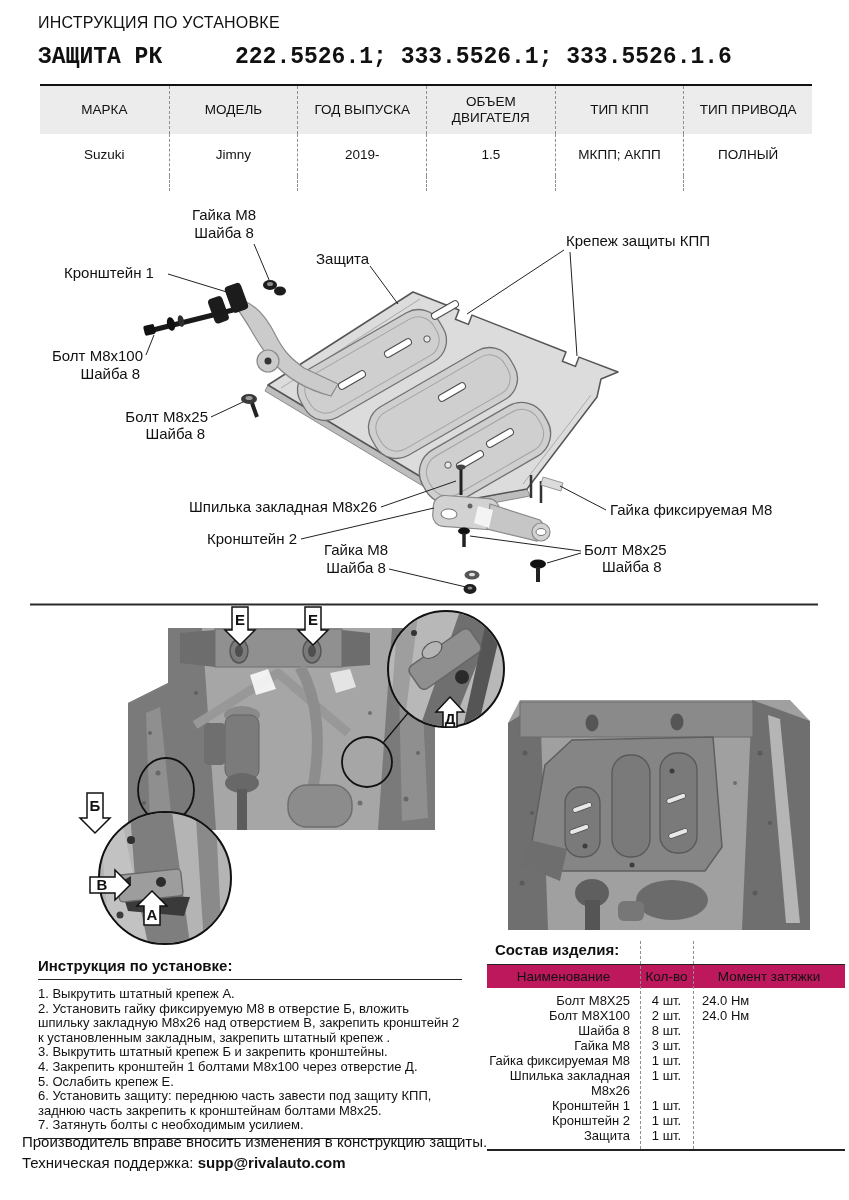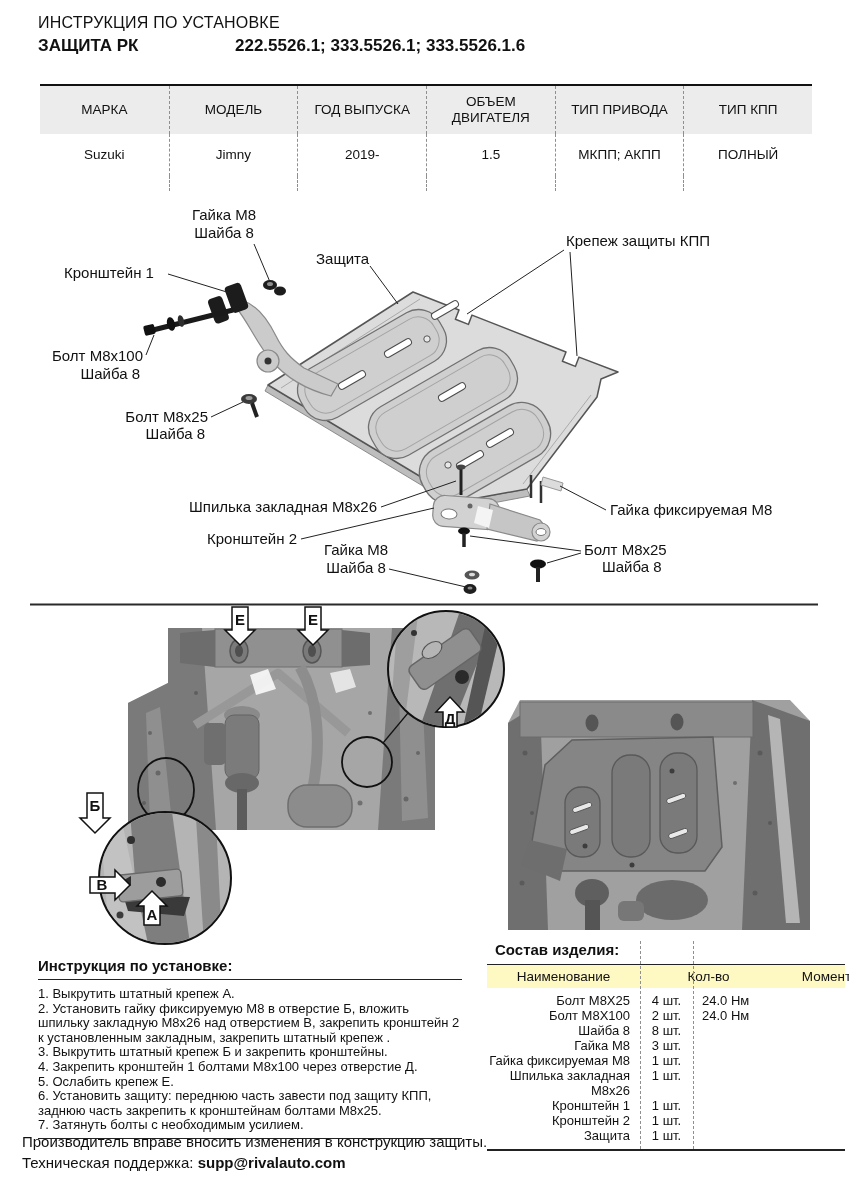--- a/index.html
+++ b/index.html
@@ -6,21 +6,21 @@
   html,body { background:#fff; }
   body {
     position:relative; width:849px; height:1200px;
     font-family:"Liberation Sans", sans-serif; color:#111; overflow:hidden;
   }
   .abs { position:absolute; }
 
   
   .hdr { top:14px; left:38px; }
   .hdr-l1 { font-size:16px; letter-spacing:.2px; }
-  .hdr-l2 { font-size:17px; font-weight:bold; margin-top:4px; }
+  .hdr-l2 { font-size:23px; font-weight:bold; margin-top:12px;font-family:Liberation Mono, monospace; }
   .hdr-l2 .t2a { display:inline-block; width:197px; }
 
   
   .spec { top:84px; left:40px; width:772px; border-top:2.5px solid #111; }
   .spec-row { display:grid; grid-template-columns:repeat(6,1fr); }
   .spec-cell {
     display:flex; align-items:center; justify-content:center; text-align:center;
     font-size:13.5px; line-height:16px; padding:2px 6px;
     border-left:1.5px dashed #8f8f8f;
   }
@@ -41,21 +41,21 @@
   .steps { margin-top:7px; padding-bottom:5px; border-bottom:1.5px solid #222; }
   .step { font-size:13px; line-height:14.6px; }
 
   .parts { top:941px; left:487px; width:358px; }
   .parts-inner { position:relative; border-bottom:2.5px solid #222; }
   .parts h3 { font-size:15px; font-weight:bold; padding:0 0 6px 8px; }
   .dash-v { position:absolute; top:0; bottom:0; width:0; border-left:1.5px dashed #8f8f8f; }
   .dash-v.v1 { left:153px; } .dash-v.v2 { left:206px; }
   .parts-grid { display:grid; grid-template-columns:153px 53px 152px; }
   .pcell { font-size:13px; line-height:15px; }
-  .parts-head { border-top:1.6px solid #222; background:#fef9c3;gap:42px; }
+  .parts-head { border-top:1.6px solid #222; background:#be185d; }
   .parts-head .pcell { font-size:13.5px; padding:4px 0; text-align:center; }
   .parts-body { padding:5px 0 6px 0; }
   .pcell.name { text-align:right; padding-right:10px; }
   .pcell.qty { text-align:center; }
   .pcell.tq { text-align:left; padding-left:9px; }
 
   .footer { top:1131px; left:22px; font-size:15px; line-height:21px; }
   .footer b { font-weight:bold; }
 </style>
 </head>
@@ -67,22 +67,22 @@
     <span class="t2a">ЗАЩИТА РК</span><span>222.5526.1; 333.5526.1; 333.5526.1.6</span>
   </div>
 </div>
 
 <div class="abs spec">
   <div class="spec-row spec-head">
     <div class="spec-cell">МАРКА</div>
     <div class="spec-cell">МОДЕЛЬ</div>
     <div class="spec-cell">ГОД ВЫПУСКА</div>
     <div class="spec-cell">ОБЪЕМ ДВИГАТЕЛЯ</div>
+    <div class="spec-cell">ТИП КПП</div>
     <div class="spec-cell">ТИП ПРИВОДА</div>
-    <div class="spec-cell">ТИП КПП</div>
   </div>
   <div class="spec-row spec-data">
     <div class="spec-cell">Suzuki</div>
     <div class="spec-cell">Jimny</div>
     <div class="spec-cell">2019-</div>
     <div class="spec-cell">1.5</div>
     <div class="spec-cell">МКПП; АКПП</div>
     <div class="spec-cell">ПОЛНЫЙ</div>
   </div>
   <div class="spec-row spec-ext">

